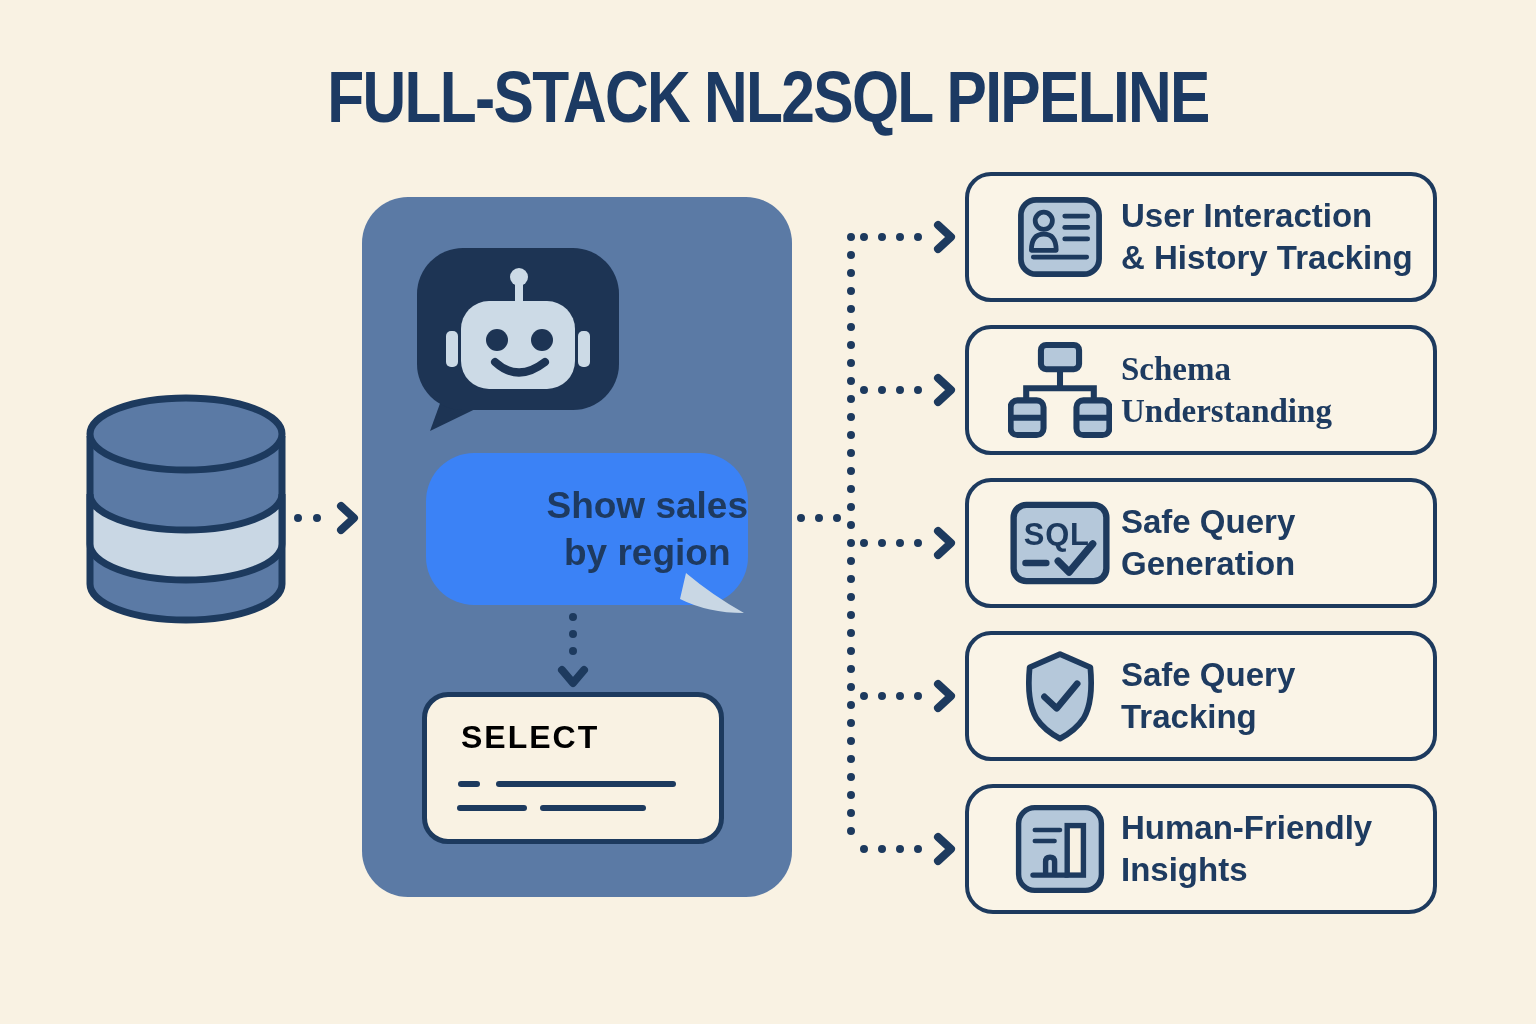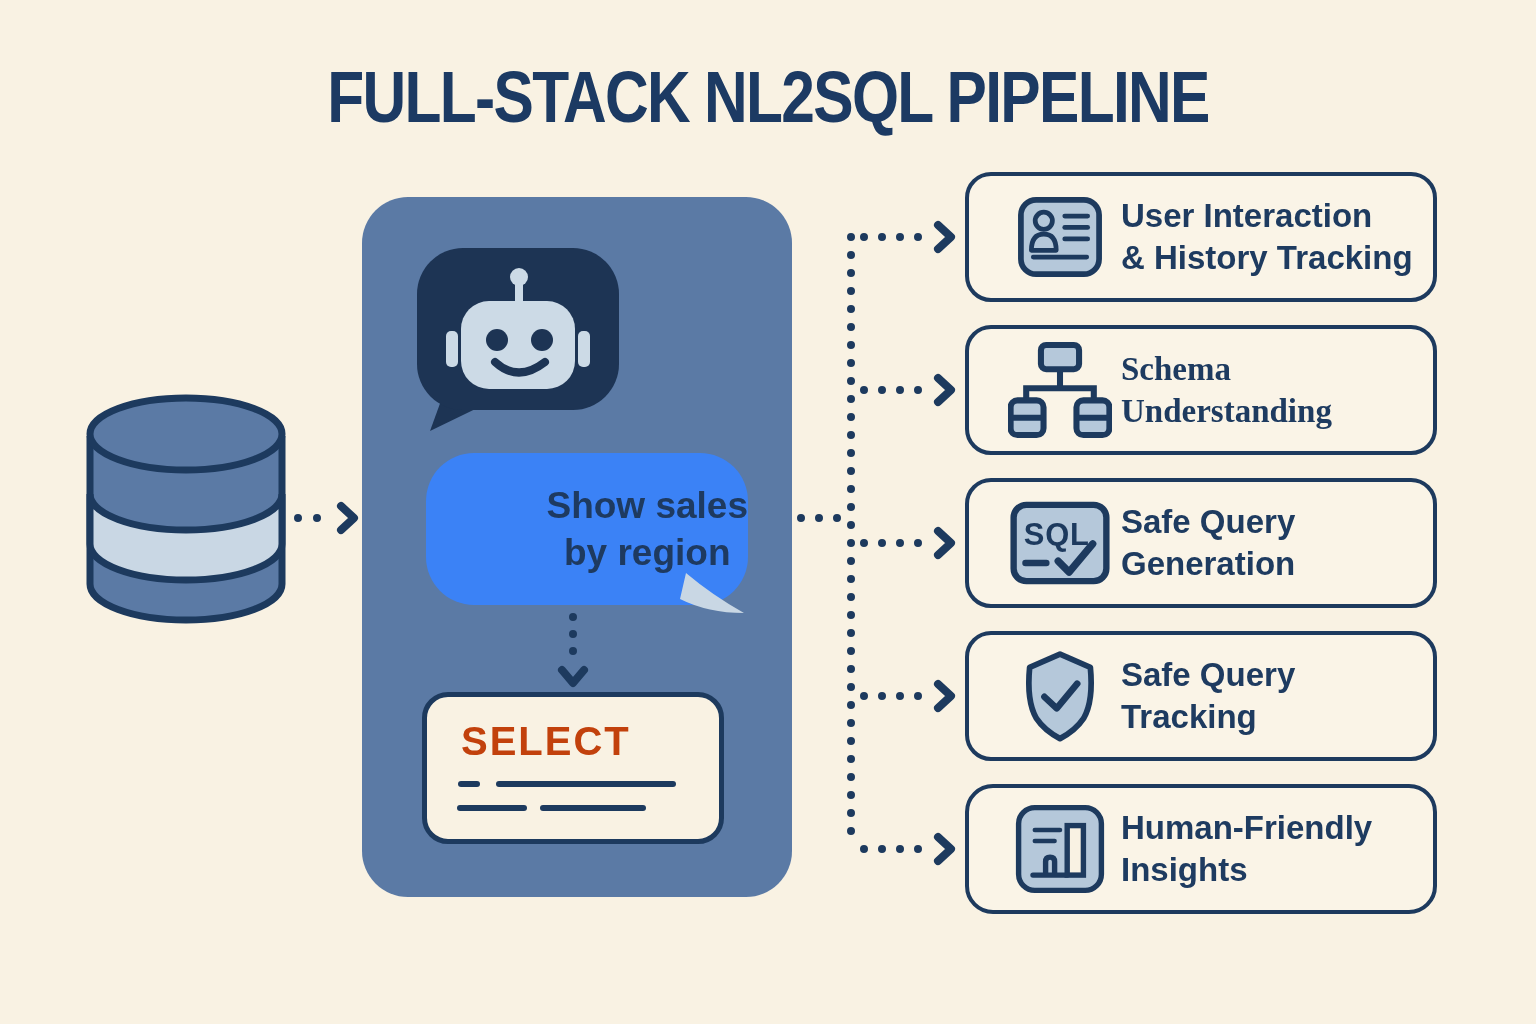--- a/index.html
+++ b/index.html
@@ -33,21 +33,21 @@
   }
   .user-bubble .line{display:block;}
   .bubble-tail{position:absolute;right:-6px;bottom:-16px;}
   .sql-box{
     position:absolute;left:60px;top:495px;width:302px;height:152px;
     background:#f9f2e3;border:5px solid #1d3a5e;border-radius:26px;
     box-sizing:border-box;
   }
   .sql-keyword{
     position:absolute;left:34px;top:22px;
-    font-size:40px;font-weight:700;letter-spacing:2px;color:#c2410c;
+    font-size:32px;font-weight:700;letter-spacing:2px;color:#000000;
   }
   .code-line{position:absolute;height:6px;border-radius:3px;background:#1d3a5e;}
   .stage{
     position:absolute;left:965px;width:472px;height:130px;
     border:4px solid #1d3a5e;border-radius:26px;background:#faf4e7;
     box-sizing:border-box;
     display:flex;align-items:center;
   }
   .stage-iconbox{width:110px;margin-left:36px;display:flex;justify-content:center;align-items:center;flex:none;}
   .stage-label{margin-left:6px;font-size:33px;font-weight:700;line-height:42px;color:#1e3b60;}

